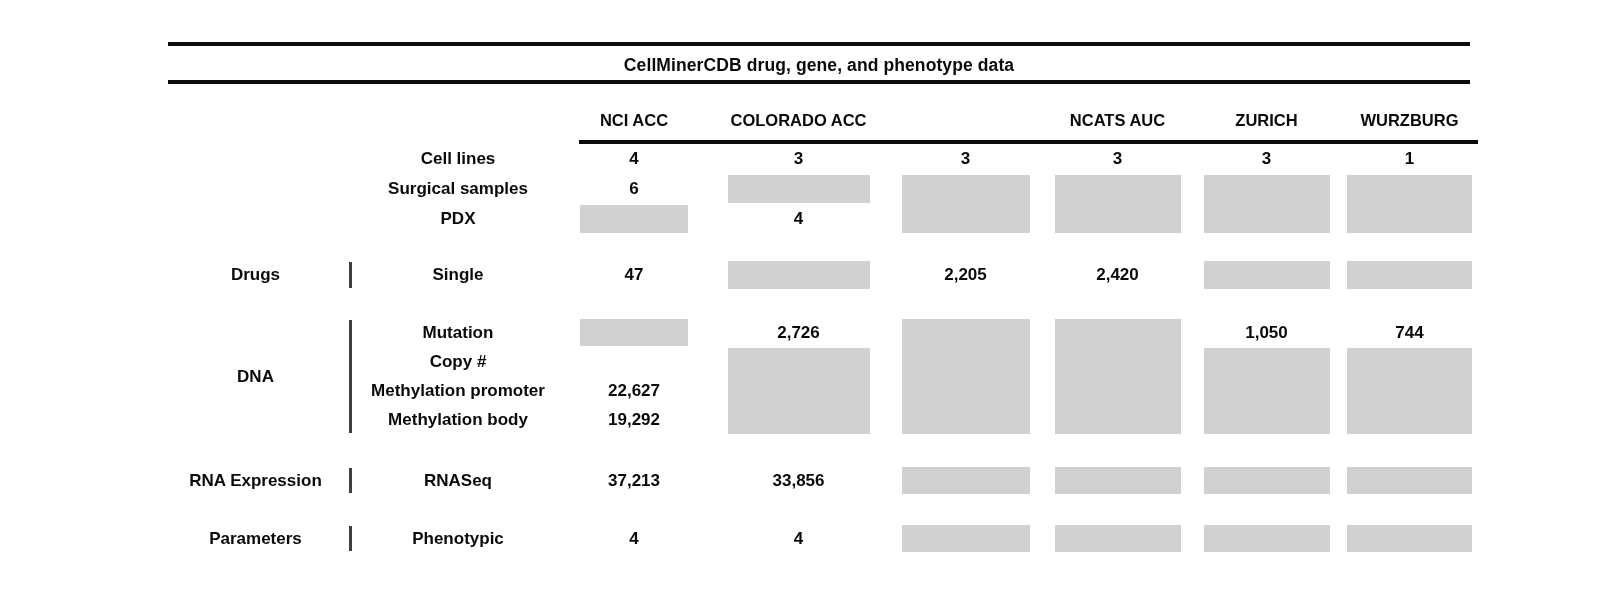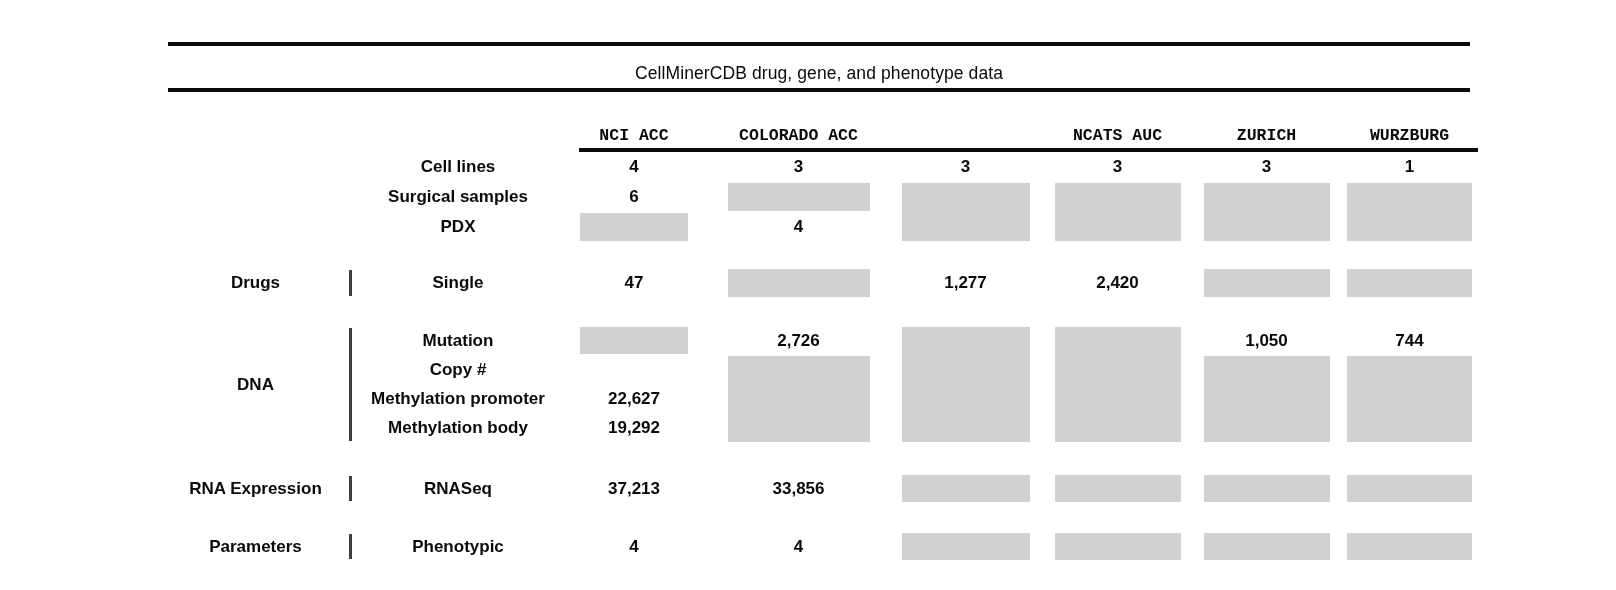--- a/index.html
+++ b/index.html
@@ -4,31 +4,31 @@
 <style>
   html,body{margin:0;padding:0;background:#ffffff;}
   body{
     width:1616px;height:590px;overflow:hidden;
     font-family:"Liberation Sans", sans-serif;color:#0a0a0a;
   }
   .page{padding-top:42px;}
   .titlebar{
     margin-left:168px;width:1302px;
     border-top:4px solid #0b0b0b;border-bottom:4px solid #0b0b0b;
-    padding:17px 0 4px 0;text-align:center;
-    font-weight:normal;font-size:17.5px;letter-spacing:.1px;
+    padding:9px 0 4px 0;text-align:center;
+    font-weight:bold;font-size:17.5px;letter-spacing:.1px;
   }
   .tbl{
     margin-left:168px;margin-top:24px;width:1310px;
     display:grid;
     grid-template-columns:175px 14px 202px 150px 179px 155px 149px 149px 137px;
     grid-template-rows:32px 4px 30px 30px 30px 26px 30px 28px 29px 29px 29px 30px 31px 29px 29px 29px;
   }
   .hc{display:flex;align-items:flex-end;justify-content:center;
-      font-weight:bold;font-size:16.5px;padding-bottom:3px;white-space:nowrap;font-family:Liberation Mono, monospace;}
+      font-weight:bold;font-size:16.5px;padding-bottom:10px;white-space:nowrap;}
   .hrule{background:#0b0b0b;margin-left:20px;}
   .lab,.val,.grp{display:flex;align-items:center;justify-content:center;
       font-weight:bold;font-size:17px;white-space:nowrap;}
   .vbar{width:3px;background:#3f3f3f;justify-self:center;align-self:stretch;margin:2px 0;}
   .mask{background:#d1d1d1;justify-self:center;align-self:stretch;margin:1px 0;}
   .w1{width:108px}.w2{width:142px}.w3{width:128px}.w4{width:126px}.w5{width:126px}.w6{width:125px}
 </style>
 </head>
 <body>
 
@@ -79,21 +79,21 @@
     <div class="mask w3" style="grid-column:6;grid-row:4 / 6"></div>
     <div class="mask w4" style="grid-column:7;grid-row:4 / 6"></div>
     <div class="mask w5" style="grid-column:8;grid-row:4 / 6"></div>
     <div class="mask w6" style="grid-column:9;grid-row:4 / 6"></div>
 
     <div class="mask w1" style="grid-column:4;grid-row:5"></div>
     <div class="val" style="grid-column:5;grid-row:5">4</div>
 
     <div class="val" style="grid-column:4;grid-row:7">47</div>
     <div class="mask w2" style="grid-column:5;grid-row:7"></div>
-    <div class="val" style="grid-column:6;grid-row:7">1,277</div>
+    <div class="val" style="grid-column:6;grid-row:7">2,205</div>
     <div class="val" style="grid-column:7;grid-row:7">2,420</div>
     <div class="mask w5" style="grid-column:8;grid-row:7"></div>
     <div class="mask w6" style="grid-column:9;grid-row:7"></div>
 
     <div class="mask w1" style="grid-column:4;grid-row:9"></div>
     <div class="val" style="grid-column:5;grid-row:9">2,726</div>
     <div class="mask w3" style="grid-column:6;grid-row:9 / 13"></div>
     <div class="mask w4" style="grid-column:7;grid-row:9 / 13"></div>
     <div class="val" style="grid-column:8;grid-row:9">1,050</div>
     <div class="val" style="grid-column:9;grid-row:9">744</div>

